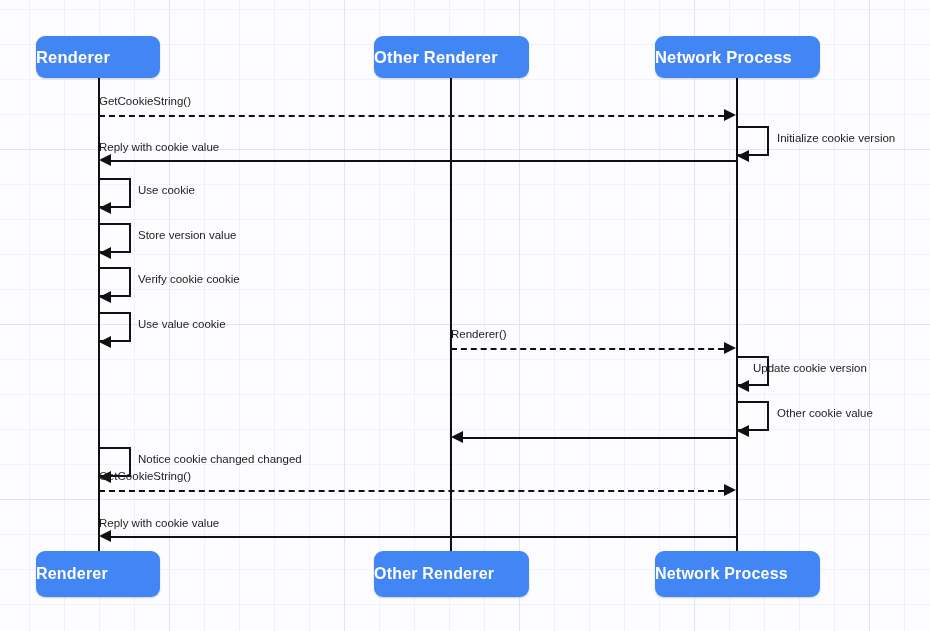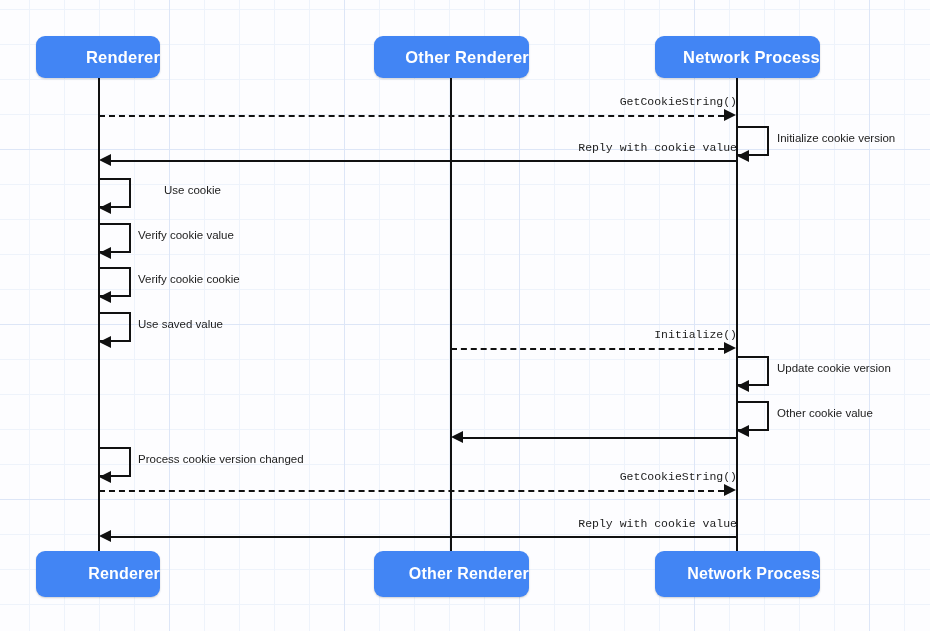--- a/index.html
+++ b/index.html
@@ -31,21 +31,21 @@
   .actor-box {
     position: absolute;
     box-sizing: border-box;
     border-radius: 9px;
     background: #4285f4;
     color: #ffffff;
     font-family: "Liberation Sans", sans-serif;
     font-weight: bold;
     display: flex;
     align-items: center;
-    justify-content: flex-end;
+    justify-content: flex-start;
     letter-spacing: 0.2px;
     box-shadow: 0 1px 2px rgba(0,0,0,0.18);
     user-select: none;
   }
   .actor-box.top { font-size: 16.5px; height: 42px; }
   .actor-box.bottom { font-size: 16px; height: 46px; }
 
   
   .lifeline {
     position: absolute;
@@ -67,25 +67,25 @@
     width: 0;
     height: 0;
     border-top: 6px solid transparent;
     border-bottom: 6px solid transparent;
   }
   .arrowhead.right { border-left: 12px solid #111111; }
   .arrowhead.left  { border-right: 12px solid #111111; }
 
   .msg-label {
     position: absolute;
-    font-family: Liberation Mono, monospace;
+    font-family: Liberation Sans, sans-serif;
     font-size: 11.5px;
     color: #1c1c1c;
     white-space: nowrap;
-    text-align: right;
+    text-align: left;
     user-select: none;
   }
 
   
   .selfcall {
     position: absolute;
     box-sizing: border-box;
     border-top: 2px solid #111111;
     border-right: 2px solid #111111;
     border-bottom: 2px solid #111111;
@@ -137,52 +137,52 @@
   <div class="msg-label" style="left:99px; top:141px; width:638px;">Reply with cookie value</div>
   <div class="msg-line" style="left:111px; top:160px; width:626px;"></div>
   <div class="arrowhead left" style="left:99px; top:154px;"></div>
 
   <div class="selfcall" style="left:737px; top:126px; width:32px; height:30px;"></div>
   <div class="arrowhead left" style="left:737px; top:150px;"></div>
   <div class="selfcall-label" style="left:777px; top:132px;">Initialize cookie version</div>
 
   <div class="selfcall" style="left:99px; top:178px; width:32px; height:30px;"></div>
   <div class="arrowhead left" style="left:99px; top:202px;"></div>
-  <div class="selfcall-label" style="left:138px; top:184px;margin-left:26px;">Use cookie</div>
+  <div class="selfcall-label" style="left:138px; top:184px;">Use cookie</div>
 
   <div class="selfcall" style="left:99px; top:223px; width:32px; height:30px;"></div>
   <div class="arrowhead left" style="left:99px; top:247px;"></div>
-  <div class="selfcall-label" style="left:138px; top:229px;">Verify cookie value</div>
+  <div class="selfcall-label" style="left:138px; top:229px;">Store version value</div>
 
   <div class="selfcall" style="left:99px; top:267px; width:32px; height:30px;"></div>
   <div class="arrowhead left" style="left:99px; top:291px;"></div>
   <div class="selfcall-label" style="left:138px; top:273px;">Verify cookie cookie</div>
 
   <div class="selfcall" style="left:99px; top:312px; width:32px; height:30px;"></div>
   <div class="arrowhead left" style="left:99px; top:336px;"></div>
-  <div class="selfcall-label" style="left:138px; top:318px;">Use saved value</div>
+  <div class="selfcall-label" style="left:138px; top:318px;">Use value cookie</div>
 
-  <div class="msg-label" style="left:451px; top:328px; width:286px;">Initialize()</div>
+  <div class="msg-label" style="left:451px; top:328px; width:286px;">Renderer()</div>
   <div class="msg-line dashed" style="left:451px; top:348px; width:273px;"></div>
   <div class="arrowhead right" style="left:724px; top:342px;"></div>
 
   <div class="selfcall" style="left:737px; top:356px; width:32px; height:30px;"></div>
   <div class="arrowhead left" style="left:737px; top:380px;"></div>
-  <div class="selfcall-label" style="left:777px; top:362px;">Update cookie version</div>
+  <div class="selfcall-label" style="left:753px; top:362px;">Update cookie version</div>
 
   <div class="selfcall" style="left:737px; top:401px; width:32px; height:30px;"></div>
   <div class="arrowhead left" style="left:737px; top:425px;"></div>
   <div class="selfcall-label" style="left:777px; top:407px;">Other cookie value</div>
 
   <div class="msg-line" style="left:463px; top:437px; width:274px;"></div>
   <div class="arrowhead left" style="left:451px; top:431px;"></div>
 
   <div class="selfcall" style="left:99px; top:447px; width:32px; height:30px;"></div>
   <div class="arrowhead left" style="left:99px; top:471px;"></div>
-  <div class="selfcall-label" style="left:138px; top:453px;">Process cookie version changed</div>
+  <div class="selfcall-label" style="left:138px; top:453px;">Notice cookie changed changed</div>
 
   <div class="msg-label" style="left:99px; top:470px; width:638px;">GetCookieString()</div>
   <div class="msg-line dashed" style="left:99px; top:490px; width:625px;"></div>
   <div class="arrowhead right" style="left:724px; top:484px;"></div>
 
   <div class="msg-label" style="left:99px; top:517px; width:638px;">Reply with cookie value</div>
   <div class="msg-line" style="left:111px; top:536px; width:626px;"></div>
   <div class="arrowhead left" style="left:99px; top:530px;"></div>
 
 </div>

